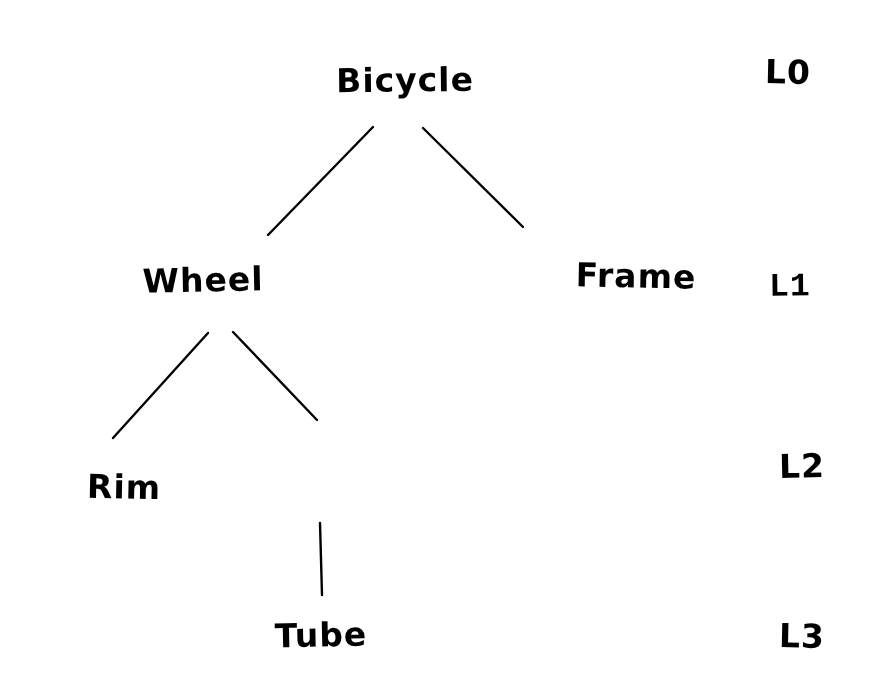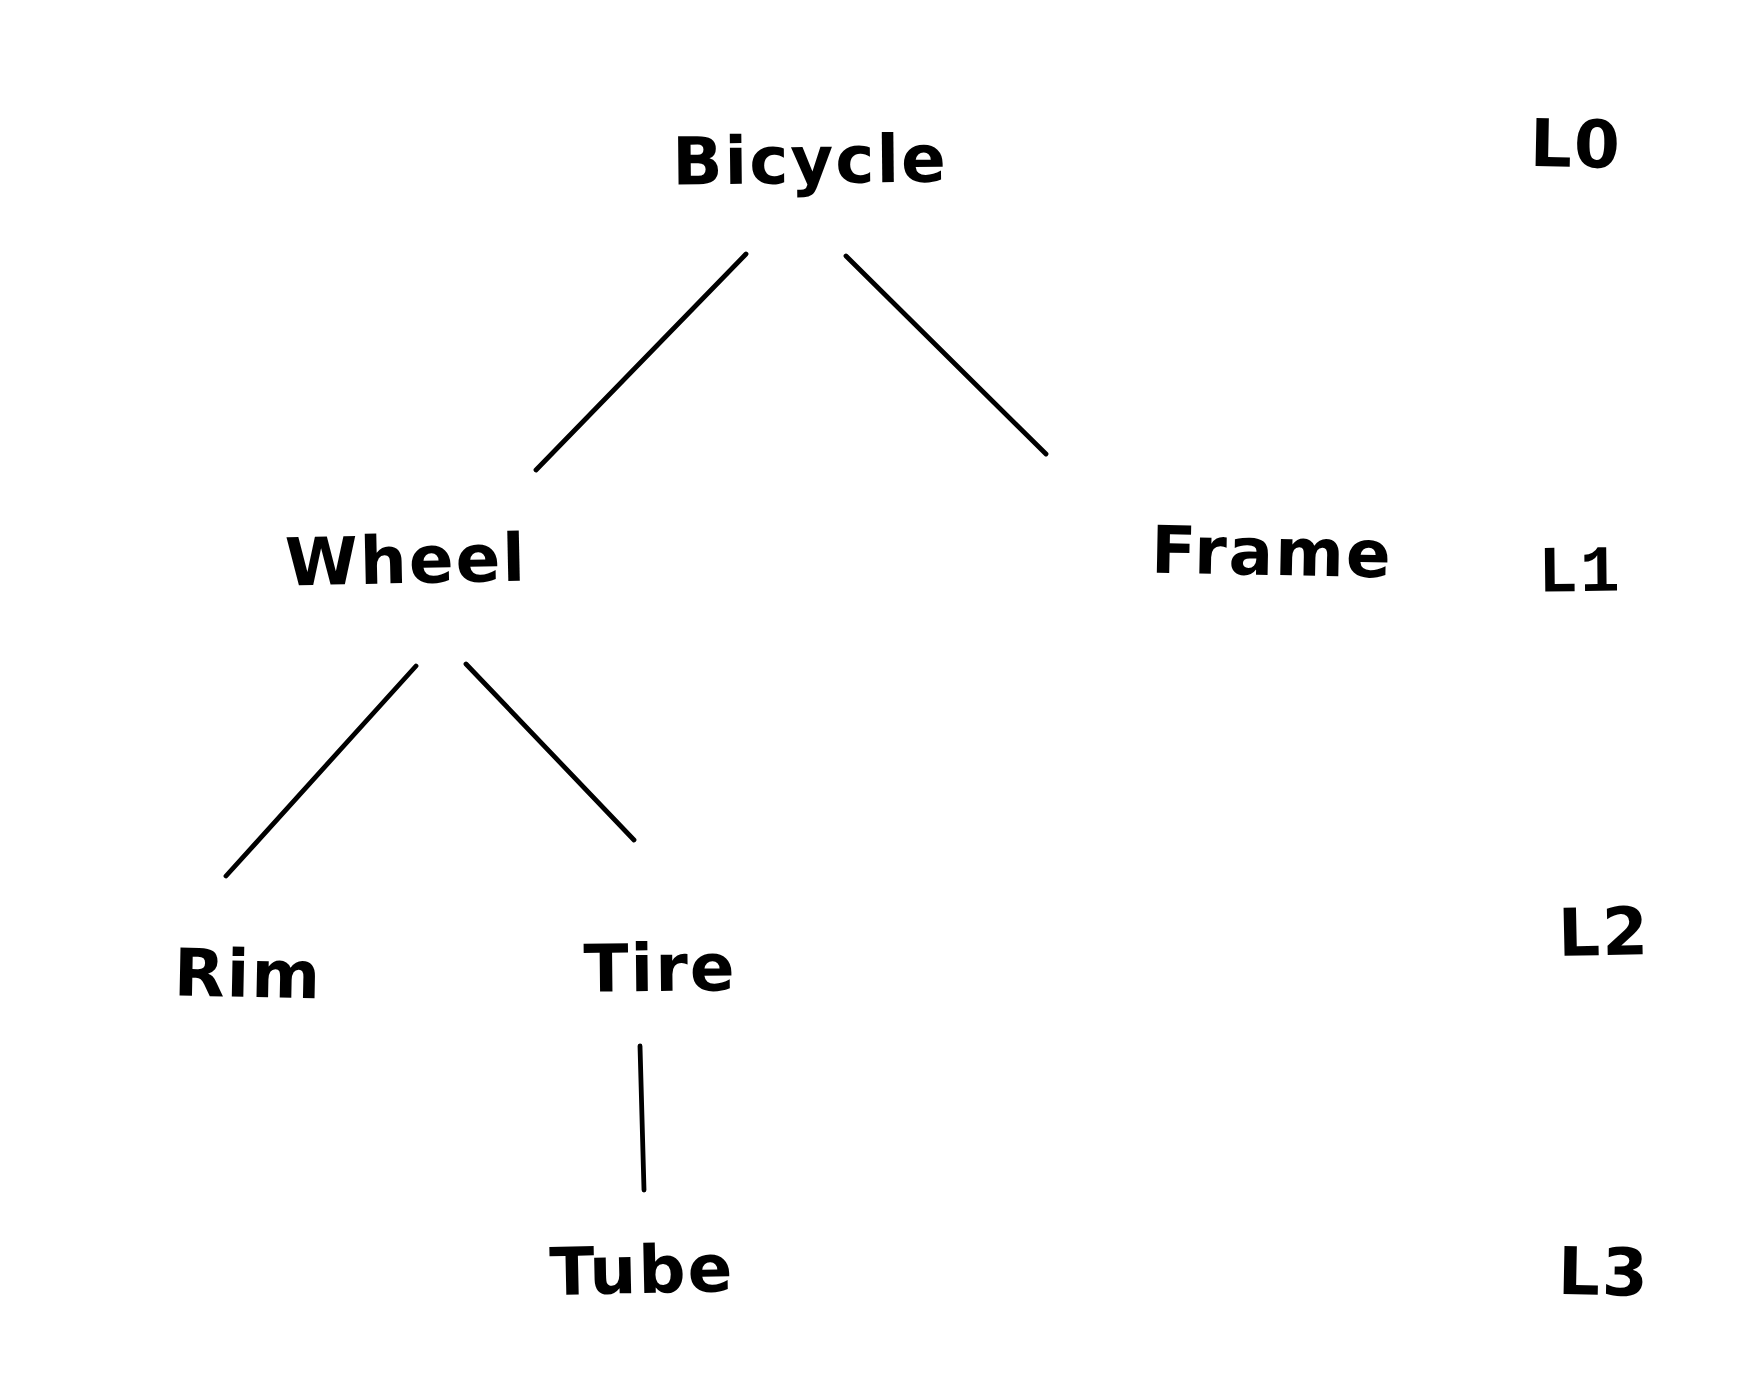--- a/index.html
+++ b/index.html
@@ -69,21 +69,20 @@
   </svg>
 
   <div class="node node-bicycle tilt-c">Bicycle</div>
 
   <div class="node node-wheel tilt-a">Wheel</div>
 
   <div class="node node-frame tilt-b">Frame</div>
 
   <div class="node node-rim tilt-b">Rim</div>
 
-  <div class="node node-tire tilt-c">Tire</div>
 
   <div class="node node-tube tilt-a">Tube</div>
 
   <div class="level-label level-l0 tilt-b">L0</div>
 
   <div class="level-label level-l1 tilt-c">L1</div>
 
   <div class="level-label level-l2 tilt-a">L2</div>
 
   <div class="level-label level-l3 tilt-b">L3</div>

